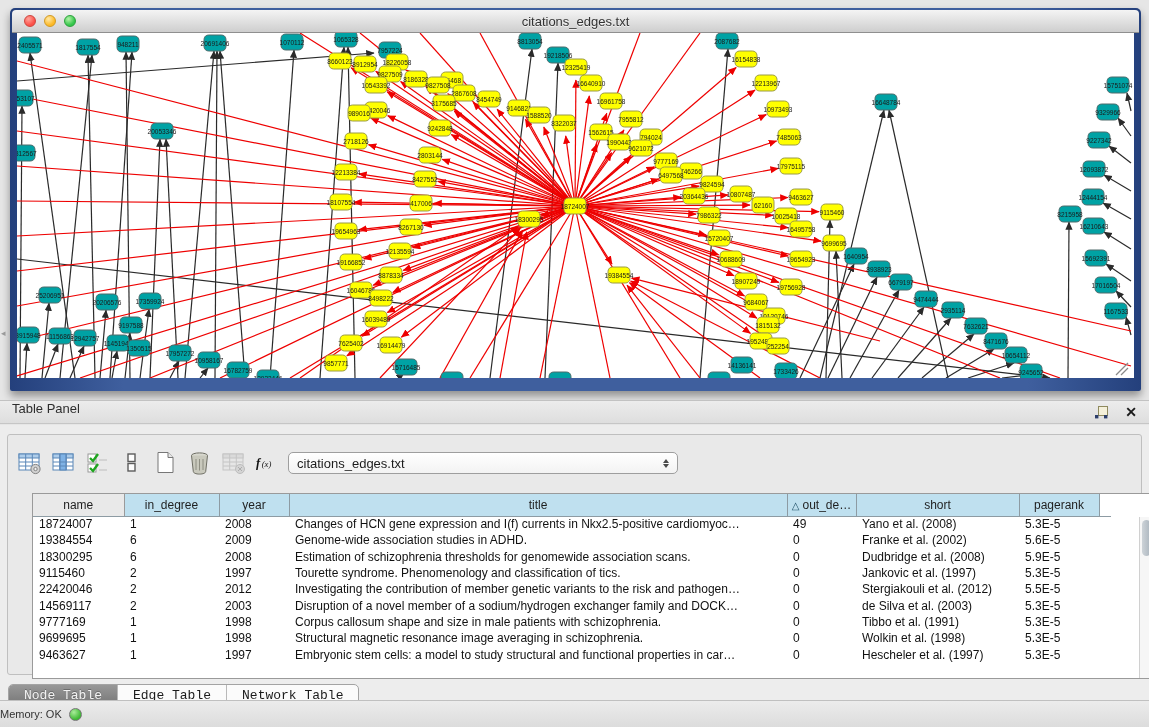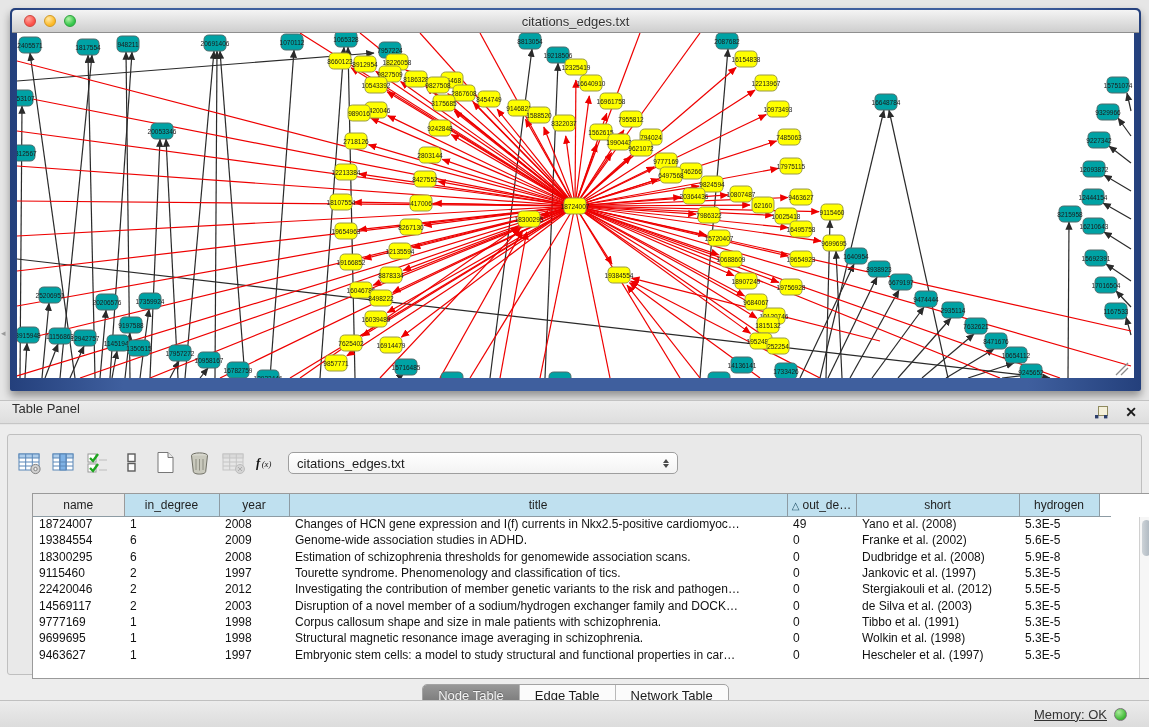--- a/index.html
+++ b/index.html
@@ -97,41 +97,41 @@
     position:absolute; right:0; top:23px; bottom:0; width:14px;
     background:#f6f6f6; border-left:1px solid #d0d0d0;
   }
   .vscroll .thumb{
     position:absolute; left:2px; top:3px; width:9px; height:36px;
     background:linear-gradient(90deg,#cdd3d8,#aab4bd); border-radius:5px;
   }
   
   .tabs-row{
     position:absolute; left:0; top:249px; width:1135px;
-    display:flex; justify-content:center;
+    display:flex; justify-content:flex-start;font-family:Liberation Mono, monospace;
   }
   .seg{
     display:flex; border:1px solid #a3a3a3; border-radius:5px; overflow:hidden;
     background:#fbfbfb; box-shadow:0 1px 0 rgba(255,255,255,.8);
   }
   .seg .tab{
     padding:0 15px; height:21px; line-height:21px; font-size:13px; color:#1b1b1b;
     border-right:1px solid #b9b9b9; cursor:default;
   }
   .seg .tab:last-child{ border-right:none; }
   .seg .tab.selected{
     background:linear-gradient(#989898,#757575); color:#f2f2f2;
     text-shadow:0 -1px 0 rgba(0,0,0,.25);
   }
   
   .status-bar{
     position:absolute; left:0; top:700px; width:1149px; height:27px;
     background:linear-gradient(#ececec,#dcdcdc); border-top:1px solid #c0c0c0;
-    display:flex; align-items:center; justify-content:flex-end; gap:7px;
-    padding-right:22px; font-size:13px; color:#333;text-decoration:underline;
+    display:flex; align-items:center; gap:7px;
+    padding-right:22px; font-size:11px; color:#333;
   }
   .led{
     width:13px; height:13px; border-radius:50%;
     background:radial-gradient(circle at 35% 30%,#a9ec9a,#3db833 70%);
     border:1px solid #767676;
   }
   .close-x{ font-size:14px; font-weight:bold; color:#1a1a1a; line-height:14px; }
 </style>
 </head>
 <body>
@@ -922,21 +922,21 @@
             <col>
           </colgroup>
         <thead>
             <tr>
               <th class="gray">name</th>
               <th>in_degree</th>
               <th>year</th>
               <th>title</th>
               <th><span class="sort-tri">△</span>out_de…</th>
               <th>short</th>
-              <th>hydrogen</th>
+              <th>pagerank</th>
               <th class="filler"></th>
             </tr>
           </thead>
         <tbody>
             <tr>
               <td>18724007</td>
               <td>1</td>
               <td>2008</td>
               <td>Changes of HCN gene expression and I(f) currents in Nkx2.5-positive cardiomyoc…</td>
               <td>49</td>
@@ -954,21 +954,21 @@
               <td>5.6E-5</td>
               <td></td>
             </tr>
             <tr>
               <td>18300295</td>
               <td>6</td>
               <td>2008</td>
               <td>Estimation of schizophrenia thresholds for genomewide association scans.</td>
               <td>0</td>
               <td>Dudbridge et al. (2008)</td>
-              <td>5.9E-8</td>
+              <td>5.9E-5</td>
               <td></td>
             </tr>
             <tr>
               <td>9115460</td>
               <td>2</td>
               <td>1997</td>
               <td>Tourette syndrome. Phenomenology and classification of tics.</td>
               <td>0</td>
               <td>Jankovic et al. (1997)</td>
               <td>5.3E-5</td>

